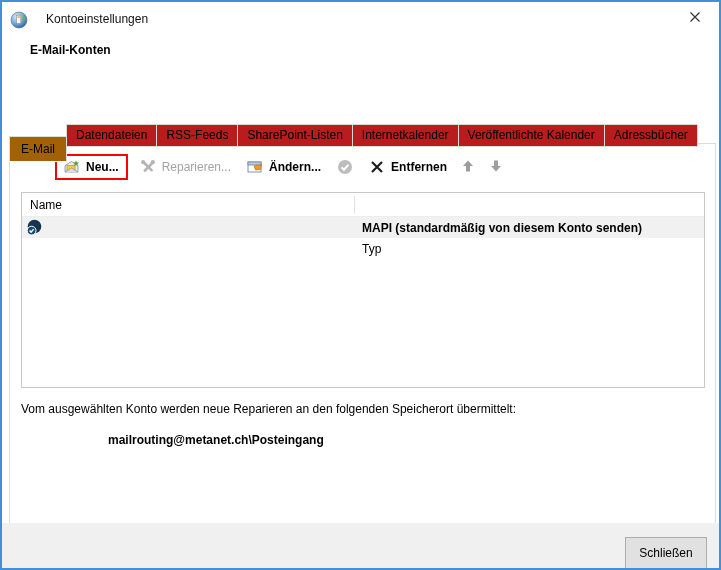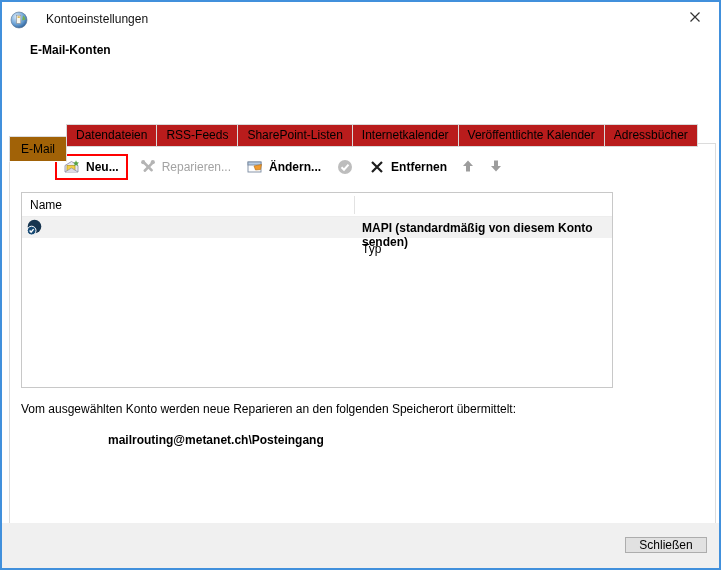--- a/index.html
+++ b/index.html
@@ -36,38 +36,38 @@
   
   .toolbar { position:absolute; left:5px; top:10px; height:32px; display:flex; align-items:flex-start;padding-left:40px; }
   .tb-btn { display:flex; align-items:center; gap:6px; padding:5px 8px; white-space:nowrap; cursor:pointer; }
   .tb-btn .bold { font-weight:bold; }
   .tb-btn.disabled { color:#a3a3a3; cursor:default; }
   .tb-btn.annotated { border:2px solid #ff0000; padding:3px 7px; margin-right:4px; }
   .tb-arrow { padding:5px 6px; cursor:default; display:flex; align-items:center; }
   .icon16 { width:16px; height:16px; display:inline-block; flex:0 0 auto; }
 
   
-  .listbox { position:absolute; left:11px; top:48px; width:592px; height:196px;
+  .listbox { position:absolute; left:11px; top:48px; width:684px; height:196px;
     border:1px solid #c8c8c8; background:#fff; }
   .list-header { position:relative; height:24px; border-bottom:1px solid #ededed; }
   .col-name { position:absolute; left:8px; top:5px; cursor:pointer; }
   .col-typ  { position:absolute; left:340px; top:5px; cursor:pointer;margin-top:44px; }
   .col-divider { position:absolute; left:332px; top:3px; width:1px; height:18px; background:#e2e2e2; }
   .list-row { position:relative; height:21px; background:#f1f1f1; cursor:pointer;font-weight:bold; }
   .row-icon { position:absolute; left:4px; top:2px; }
   .row-name { position:absolute; left:26px; top:4px; }
   .row-typ  { position:absolute; left:340px; top:4px; }
 
   
   .delivery-note { position:absolute; left:11px; top:258px; }
   .delivery-loc  { position:absolute; left:98px; top:289px; font-weight:bold; }
 
   
   .footer { position:absolute; left:0; top:521px; width:100%; height:45px; background:#f0f0f0; }
-  .close-button { position:absolute; right:12px; top:14px; width:82px; height:16px;
+  .close-button { position:absolute; right:12px; top:14px; width:82px; height:32px;
     background:#e1e1e1; border:1px solid #adadad; display:flex; align-items:center;
     justify-content:center; cursor:pointer; font-size:12px; }
 </style>
 </head>
 <body>
 
 <div class="window">
 
   <div class="titlebar">
     <span class="icon16">

